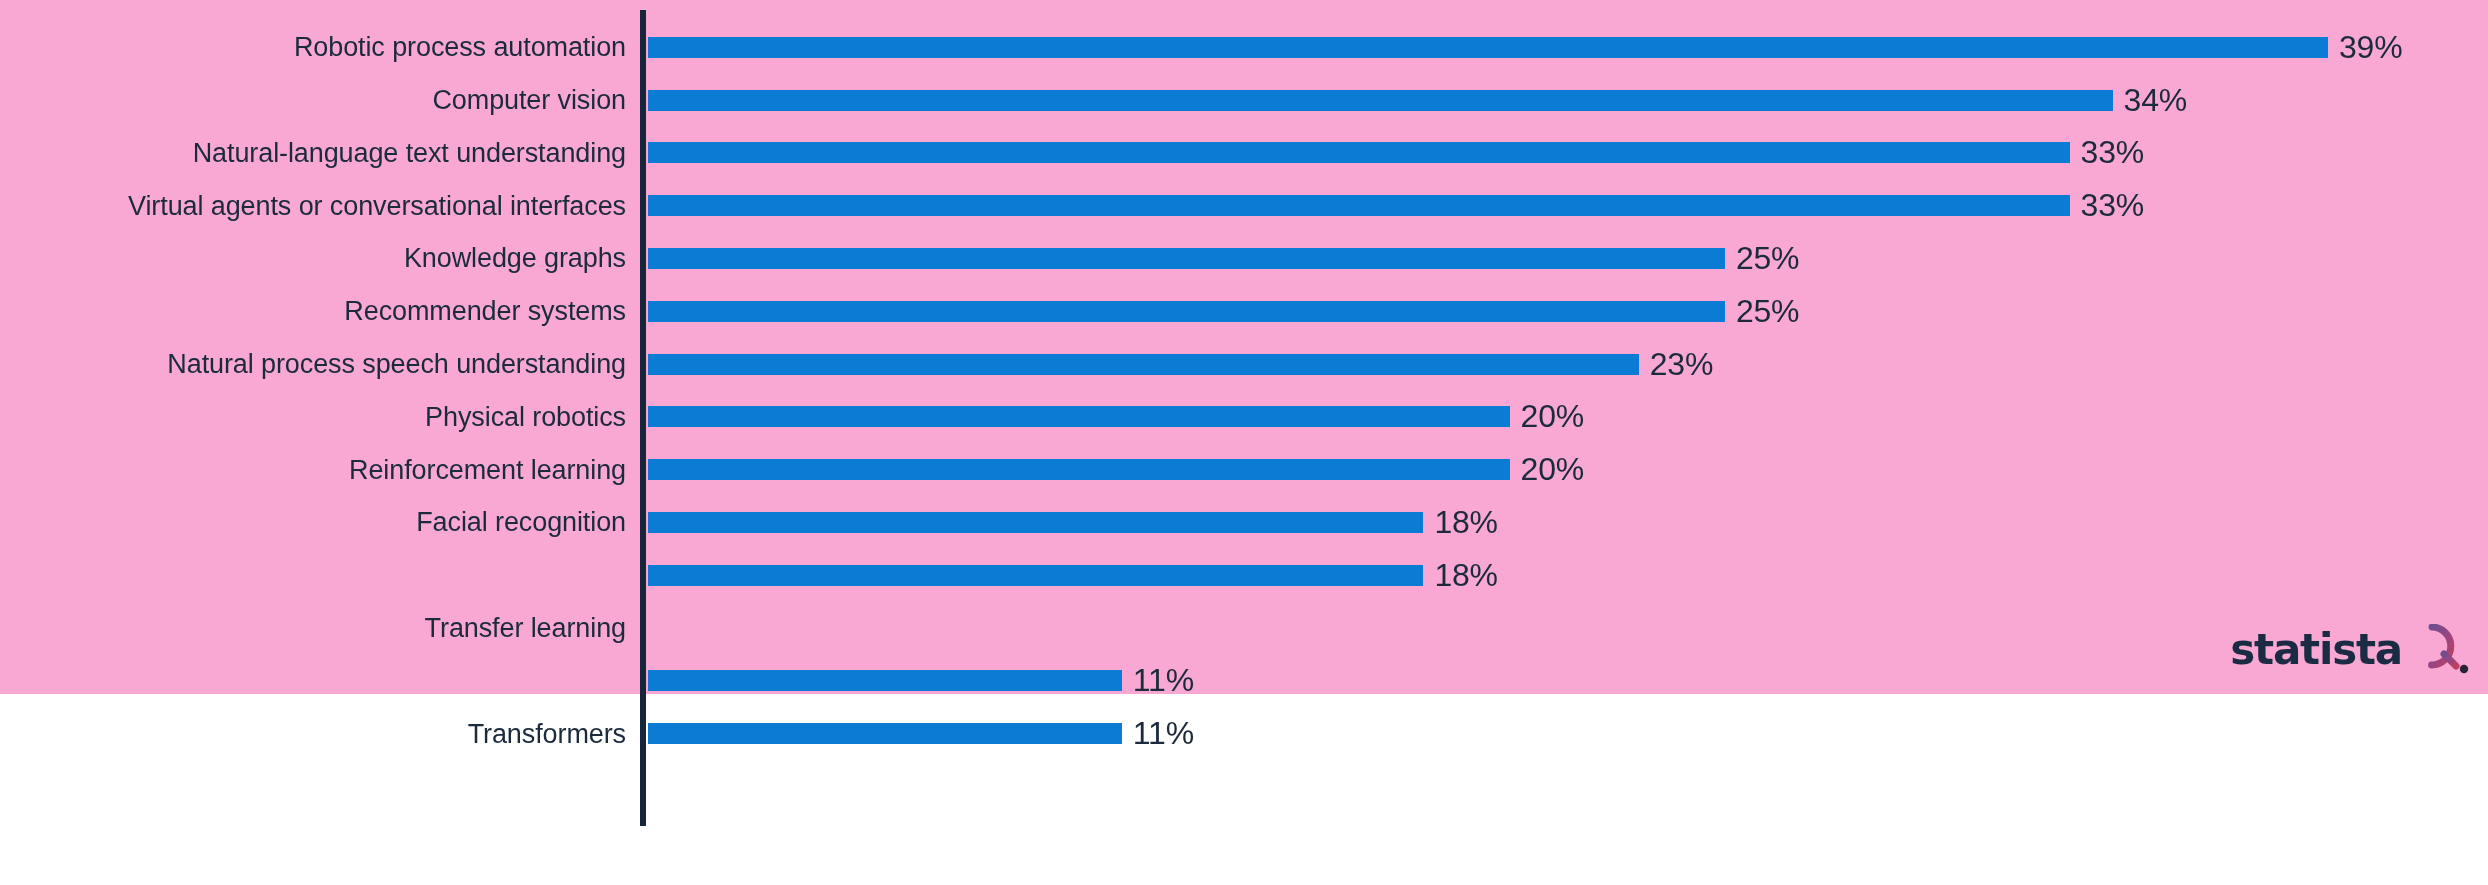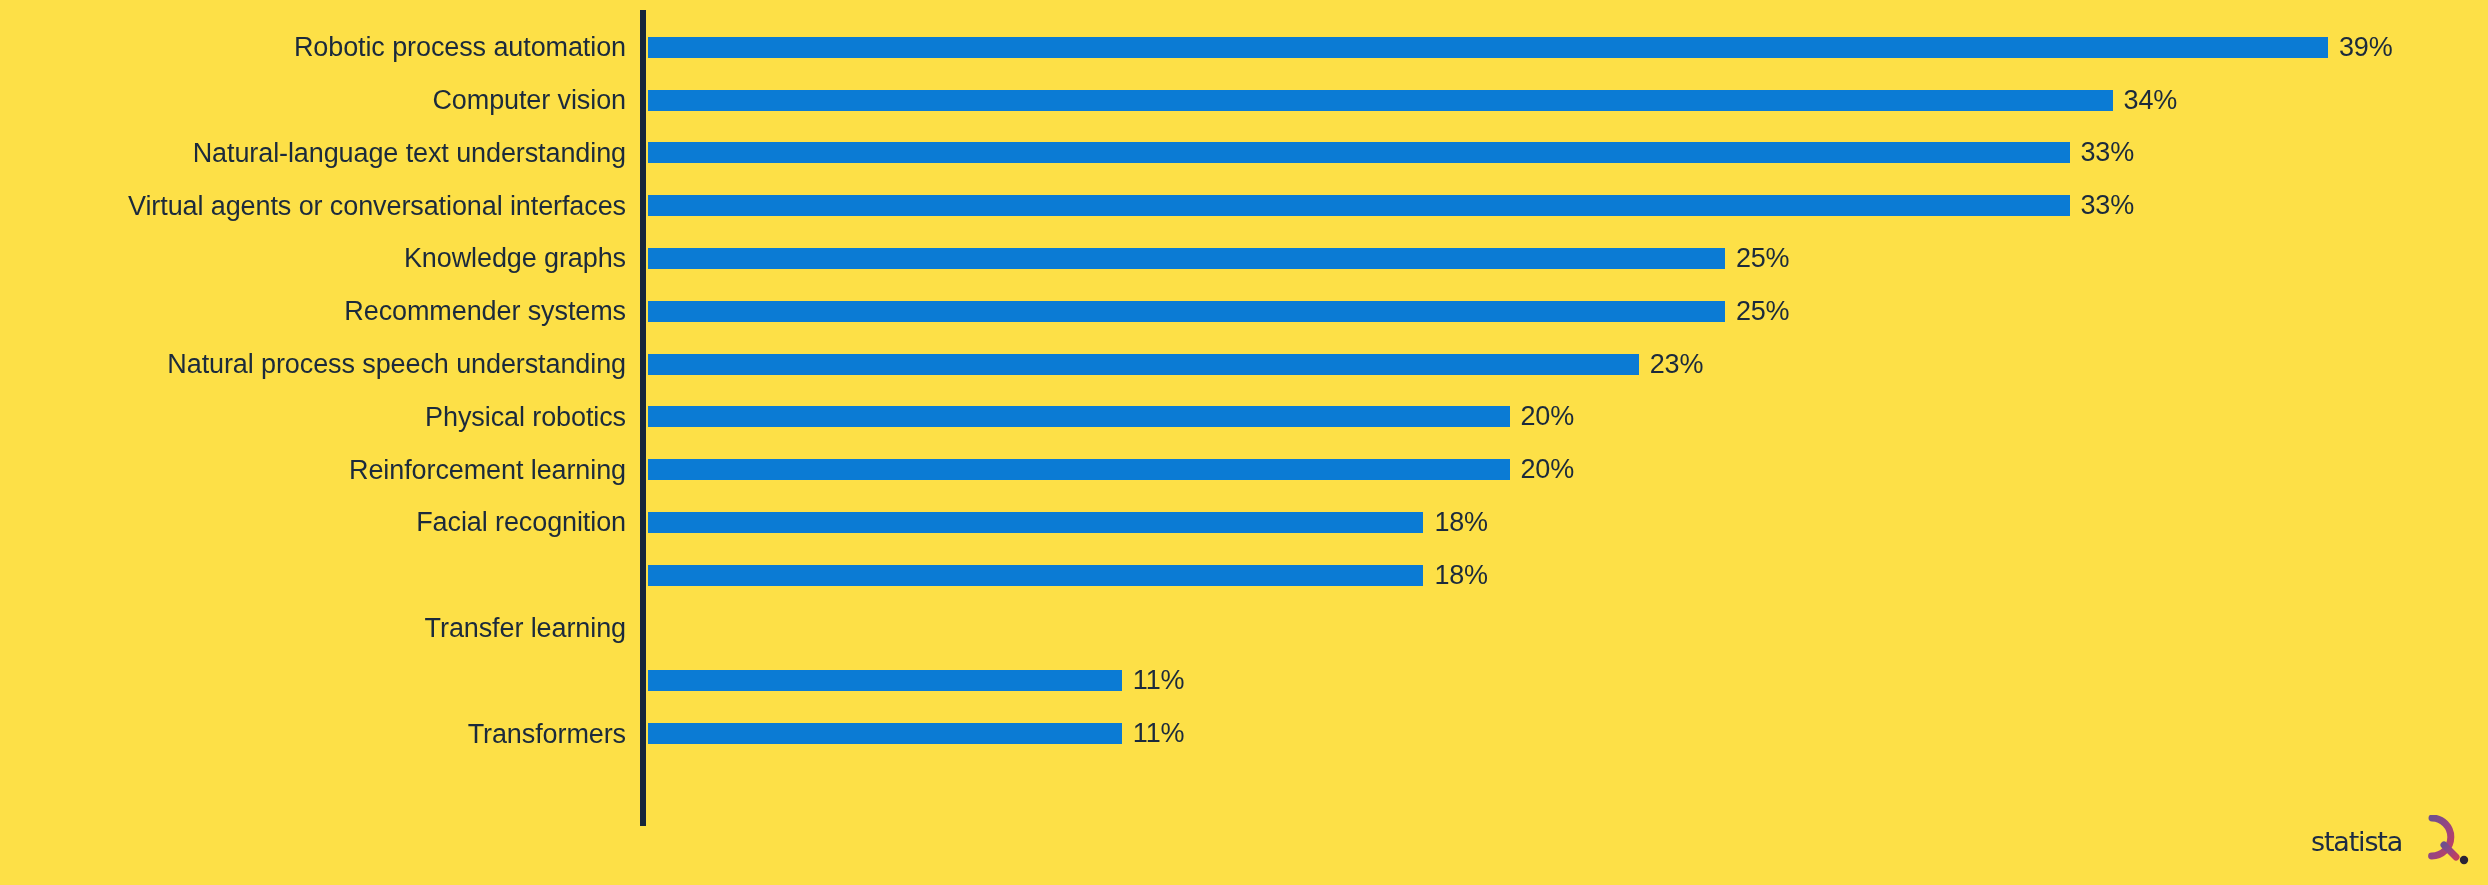--- a/index.html
+++ b/index.html
@@ -12,22 +12,22 @@
     width: 2488px;
     height: 885px;
     font-family: "Liberation Sans", "DejaVu Sans", sans-serif;
     -webkit-font-smoothing: antialiased;
     overflow: hidden;
   }
 
   #chart-root {
     position: relative;
     width: 2488px;
-    height: 885px;
-    background: #fde047;
+    height: 694px;
+    background: #f9a8d4;
   }
 
   
   .plot {
     position: absolute;
     left: 0;
     top: 0;
     width: 2488px;
     height: 885px;
   }
@@ -81,40 +81,40 @@
     display: flex;
     align-items: center;
   }
 
   .bar {
     height: 21px;
     background: #0b7bd4;
   }
 
   .bar-value {
-    font-size: 27px;
+    font-size: 32px;
     color: #1b2a3c;
     margin-left: 11px;
     white-space: nowrap;
     letter-spacing: -0.2px;
   }
 
   
   .logo {
     position: absolute;
     right: 18px;
     bottom: 18px;
     display: flex;
     align-items: center;
     gap: 6px;
   }
   .logo-word {
     font-family: "DejaVu Sans", "Liberation Sans", sans-serif;
-    font-weight: normal;
-    font-size: 27px;
+    font-weight: bold;
+    font-size: 42px;
     letter-spacing: -1.2px;
     color: #1c2b44;
     line-height: 1;
   }
   .logo-mark {
     display: block;
   }
 </style>
 </head>
 <body>

